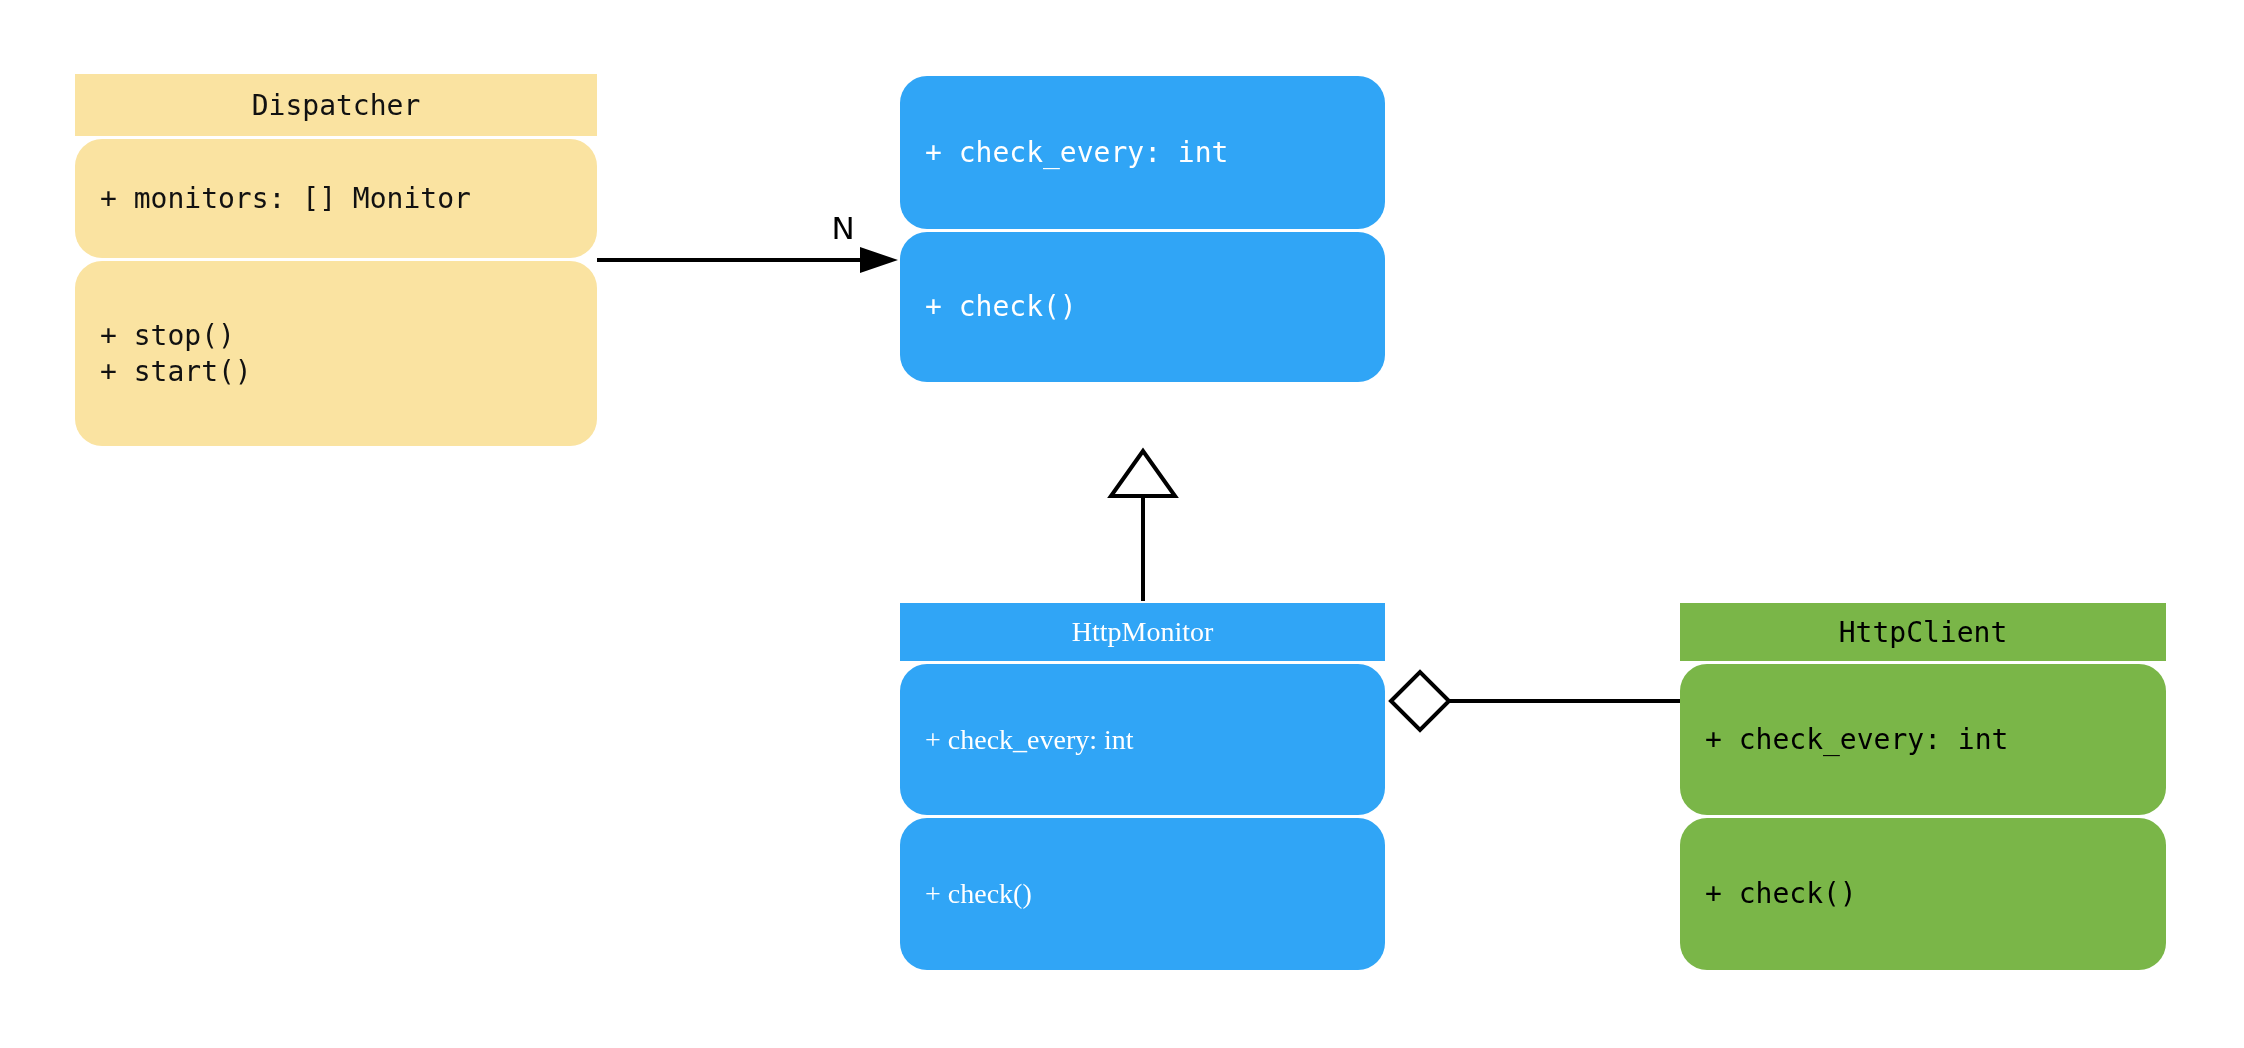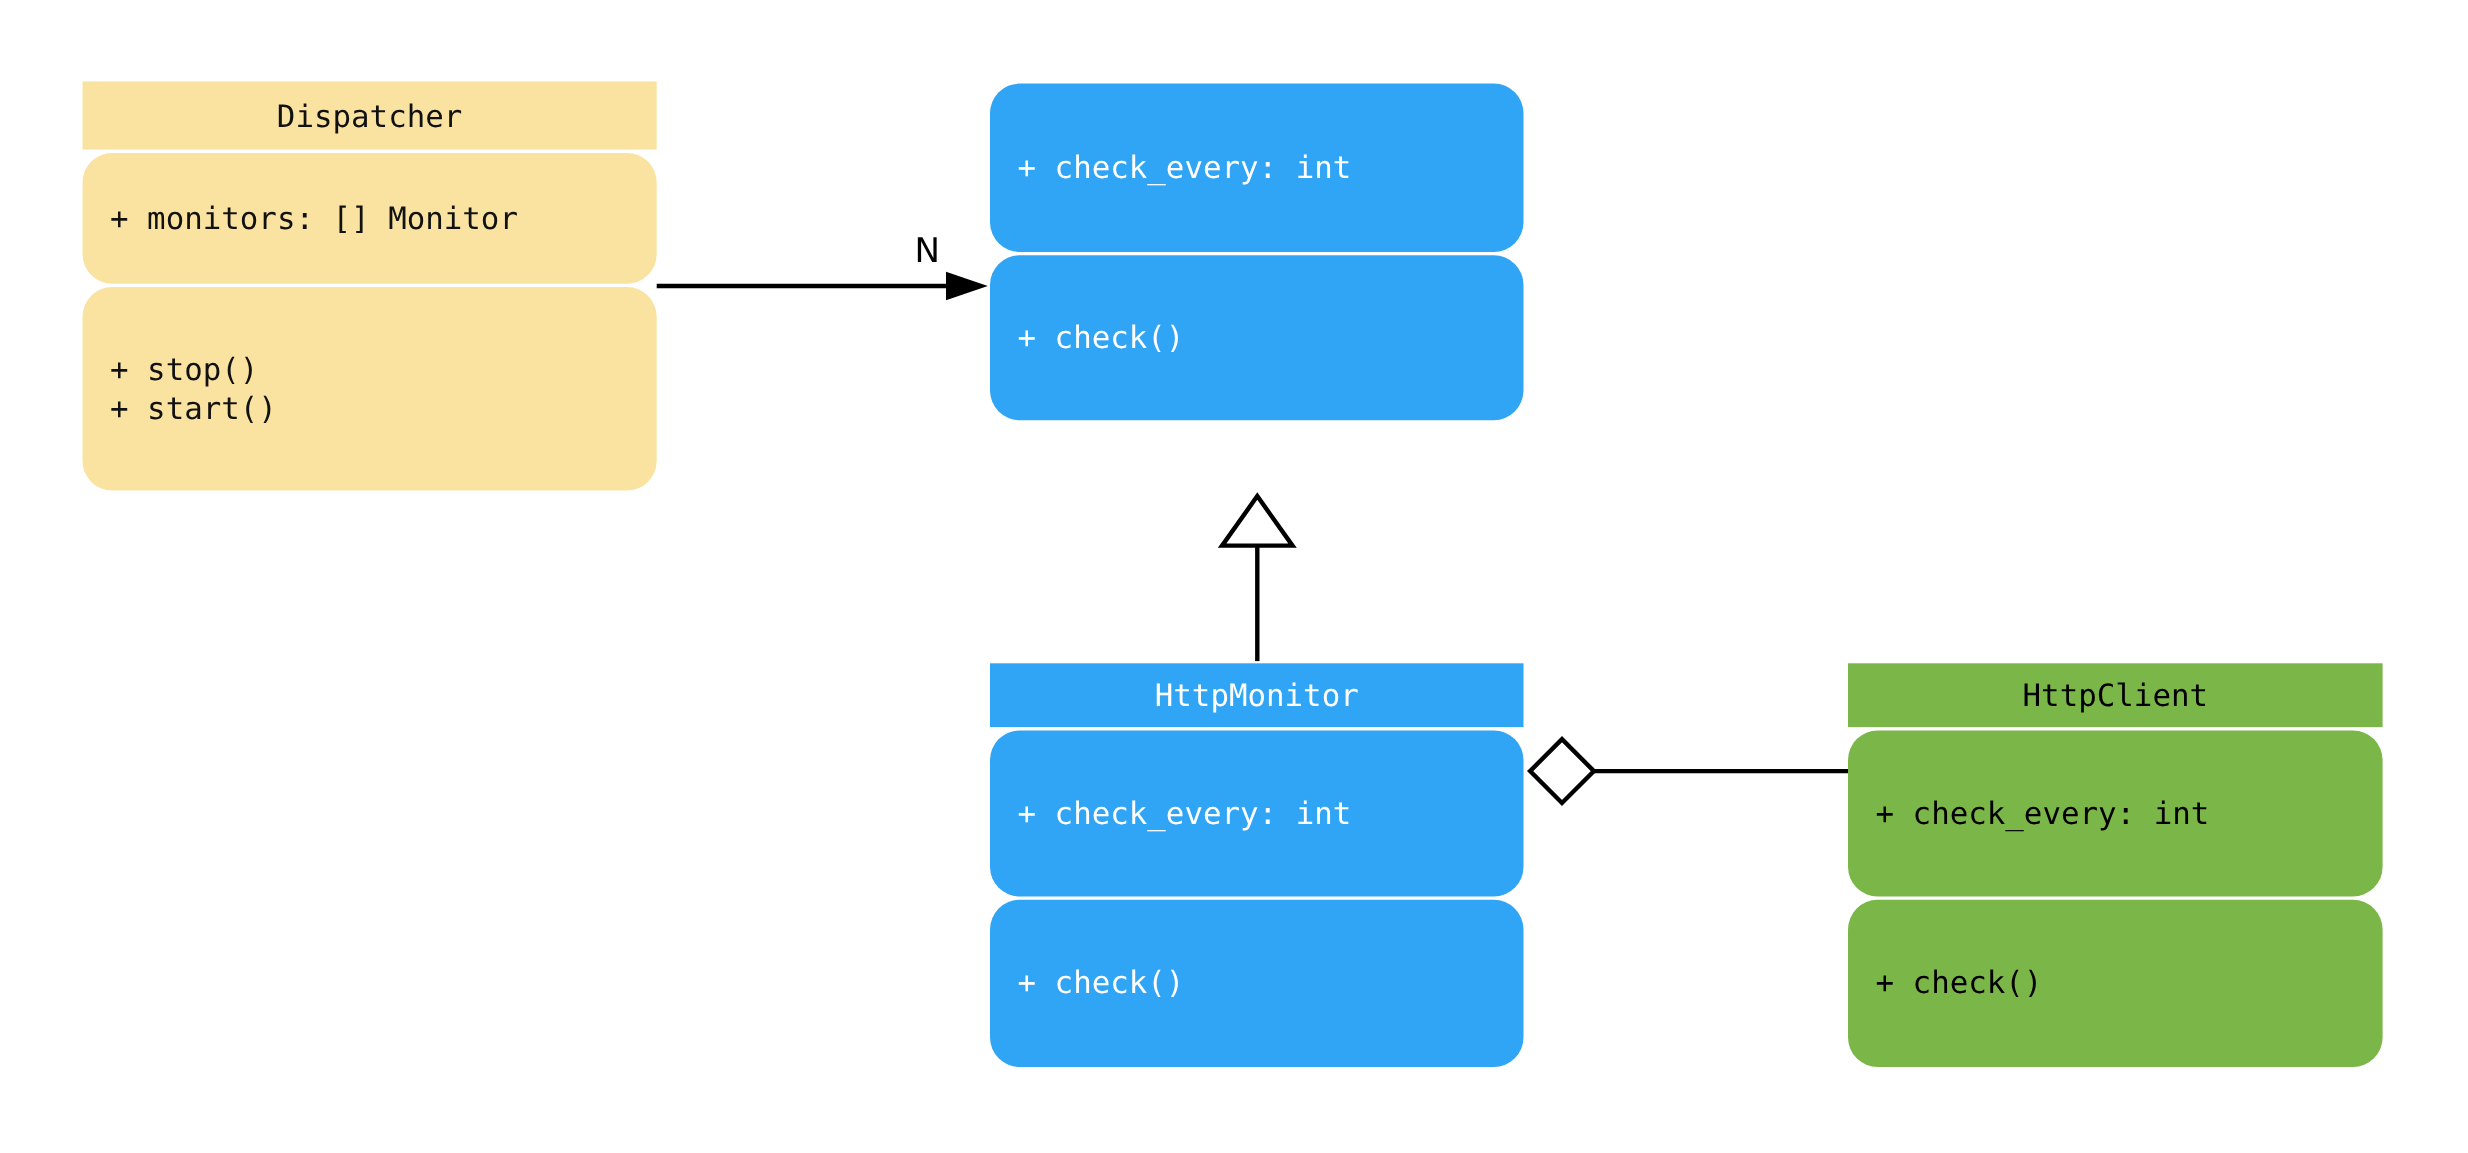--- a/index.html
+++ b/index.html
@@ -87,21 +87,21 @@
 
   <div class="class-box" style="left: 900px; top: 76px; width: 485px; color: rgb(255, 255, 255);">
     <div class="sec members" style="height: 153px; background-color: rgb(48, 165, 246);">
       <div class="member-line">+ check_every: int</div>
     </div>
     <div class="sec members" style="height: 150px; background-color: rgb(48, 165, 246);">
       <div class="member-line">+ check()</div>
     </div>
   </div>
 
-  <div class="class-box" style="left: 900px; top: 603px; width: 485px; color: rgb(255, 255, 255);">
+  <div class="class-box" style="left: 900px; top: 603px; width: 485px; color: rgb(255, 255, 255); font-family: Liberation Serif, serif;">
     <div class="sec title" style="height: 58px; background-color: rgb(48, 165, 246);">HttpMonitor</div>
     <div class="sec members" style="height: 151px; background-color: rgb(48, 165, 246);">
       <div class="member-line">+ check_every: int</div>
     </div>
     <div class="sec members" style="height: 152px; background-color: rgb(48, 165, 246);">
       <div class="member-line">+ check()</div>
     </div>
   </div>
 
   <div class="class-box" style="left: 1680px; top: 603px; width: 486px; color: #000000;">

